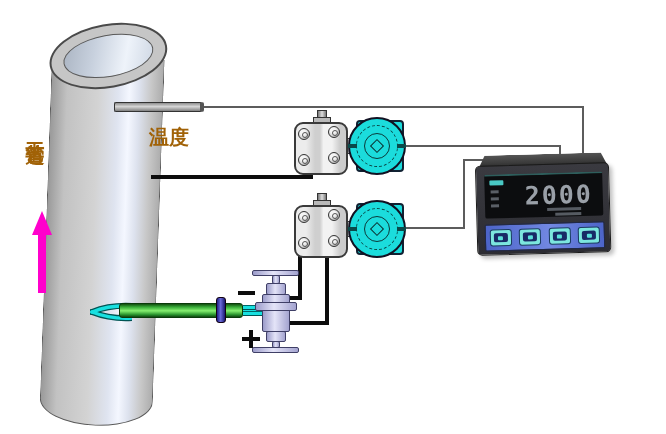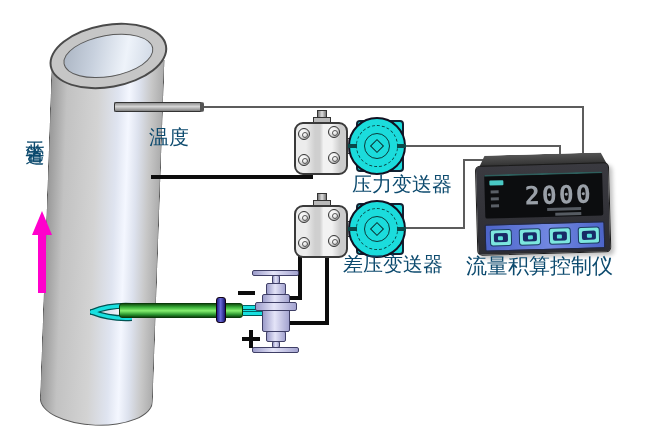--- a/index.html
+++ b/index.html
@@ -87,21 +87,21 @@
     font-size:25px; letter-spacing:2px; color:#9aa0a8; text-align:center; }
   .ctrl-sub { width:34px; height:3px; background:#565b62; }
   .ctrl-band { left:7px; top:58px; width:120px; height:27px; background:linear-gradient(90deg,#4c64c8,#7288e2 55%,#4c64c8);
     border:1px solid #202848; border-radius:2px; display:flex; align-items:center; justify-content:space-around; }
   .ctrl-btn { position:relative; width:22px; height:17px; background:#7ce6de; border:1px solid #1a3a60; border-radius:3px; }
   .ctrl-btn::before { content:""; position:absolute; left:3px; top:3px; right:3px; bottom:3px; background:#182a66; border-radius:2px; }
   .ctrl-btn::after { content:""; position:absolute; left:50%; top:50%; width:5px; height:4px; margin:-2px 0 0 -2.5px;
     background:#59e0da; border-radius:1px; z-index:1; }
 
   
-  .lbl { color:#0c4a6e; font-weight:normal; white-space:nowrap; }
+  .lbl { color:#a16207; font-weight:bold; white-space:nowrap; }
 </style>
 </head>
 <body>
 
 <div class="canvas">
 
   <div class="abs pipe-group">
     <div class="abs pipe-body"></div>
     <div class="abs pipe-top-outer"></div>
     <div class="abs pipe-top-inner"></div>
@@ -144,41 +144,39 @@
     <div class="abs neck"></div>
     <div class="abs house"></div>
     <div class="abs face">
       <div class="abs ring1"></div>
       <div class="abs ring2"></div>
       <div class="abs diamond"></div>
       <div class="abs notch-l"></div>
       <div class="abs notch-r"></div>
     </div>
   </div>
-  <div class="abs lbl" style="left:352px; top:171px; font-size:20px;">压力变送器</div>
 
   <div class="abs tx" style="left:292px; top:193px;">
     <div class="abs plug-stem"></div>
     <div class="abs plug-base"></div>
     <div class="abs flange"></div>
     <div class="abs bolt" style="left:6px; top:18px;"></div>
     <div class="abs bolt" style="left:6px; top:44px;"></div>
     <div class="abs bolt" style="left:36px; top:16px;"></div>
     <div class="abs bolt" style="left:36px; top:42px;"></div>
     <div class="abs neck"></div>
     <div class="abs house"></div>
     <div class="abs face">
       <div class="abs ring1"></div>
       <div class="abs ring2"></div>
       <div class="abs diamond"></div>
       <div class="abs notch-l"></div>
       <div class="abs notch-r"></div>
     </div>
   </div>
-  <div class="abs lbl" style="left:343px; top:251px; font-size:20px;">差压变送器</div>
 
   <svg class="abs" style="left:90px; top:299px;" width="42" height="26" viewBox="0 0 42 26">
     <path d="M2,13 C12,9 24,6 42,7" fill="none" stroke="#055" stroke-width="6" stroke-linecap="round"></path>
     <path d="M2,13 C12,17 24,20 42,19" fill="none" stroke="#055" stroke-width="6" stroke-linecap="round"></path>
     <path d="M2,13 C12,9 24,6 42,7" fill="none" stroke="#18e0e0" stroke-width="3.5" stroke-linecap="round"></path>
     <path d="M2,13 C12,17 24,20 42,19" fill="none" stroke="#18e0e0" stroke-width="3.5" stroke-linecap="round"></path>
   </svg>
   <div class="abs cyan-tube" style="left:126px; top:306px; width:142px; height:9px;"></div>
   <div class="abs pitot-green"></div>
   <div class="abs pitot-collar"></div>
@@ -211,15 +209,14 @@
         <div class="abs ctrl-sub" style="left:70px; top:38px; width:26px;"></div>
       </div>
       <div class="abs ctrl-band">
         <div class="ctrl-btn"></div>
         <div class="ctrl-btn"></div>
         <div class="ctrl-btn"></div>
         <div class="ctrl-btn"></div>
       </div>
     </div>
   </div>
-  <div class="abs lbl" style="left:466px; top:252px; font-size:21px;">流量积算控制仪</div>
 
 </div>
 
 </body></html>

